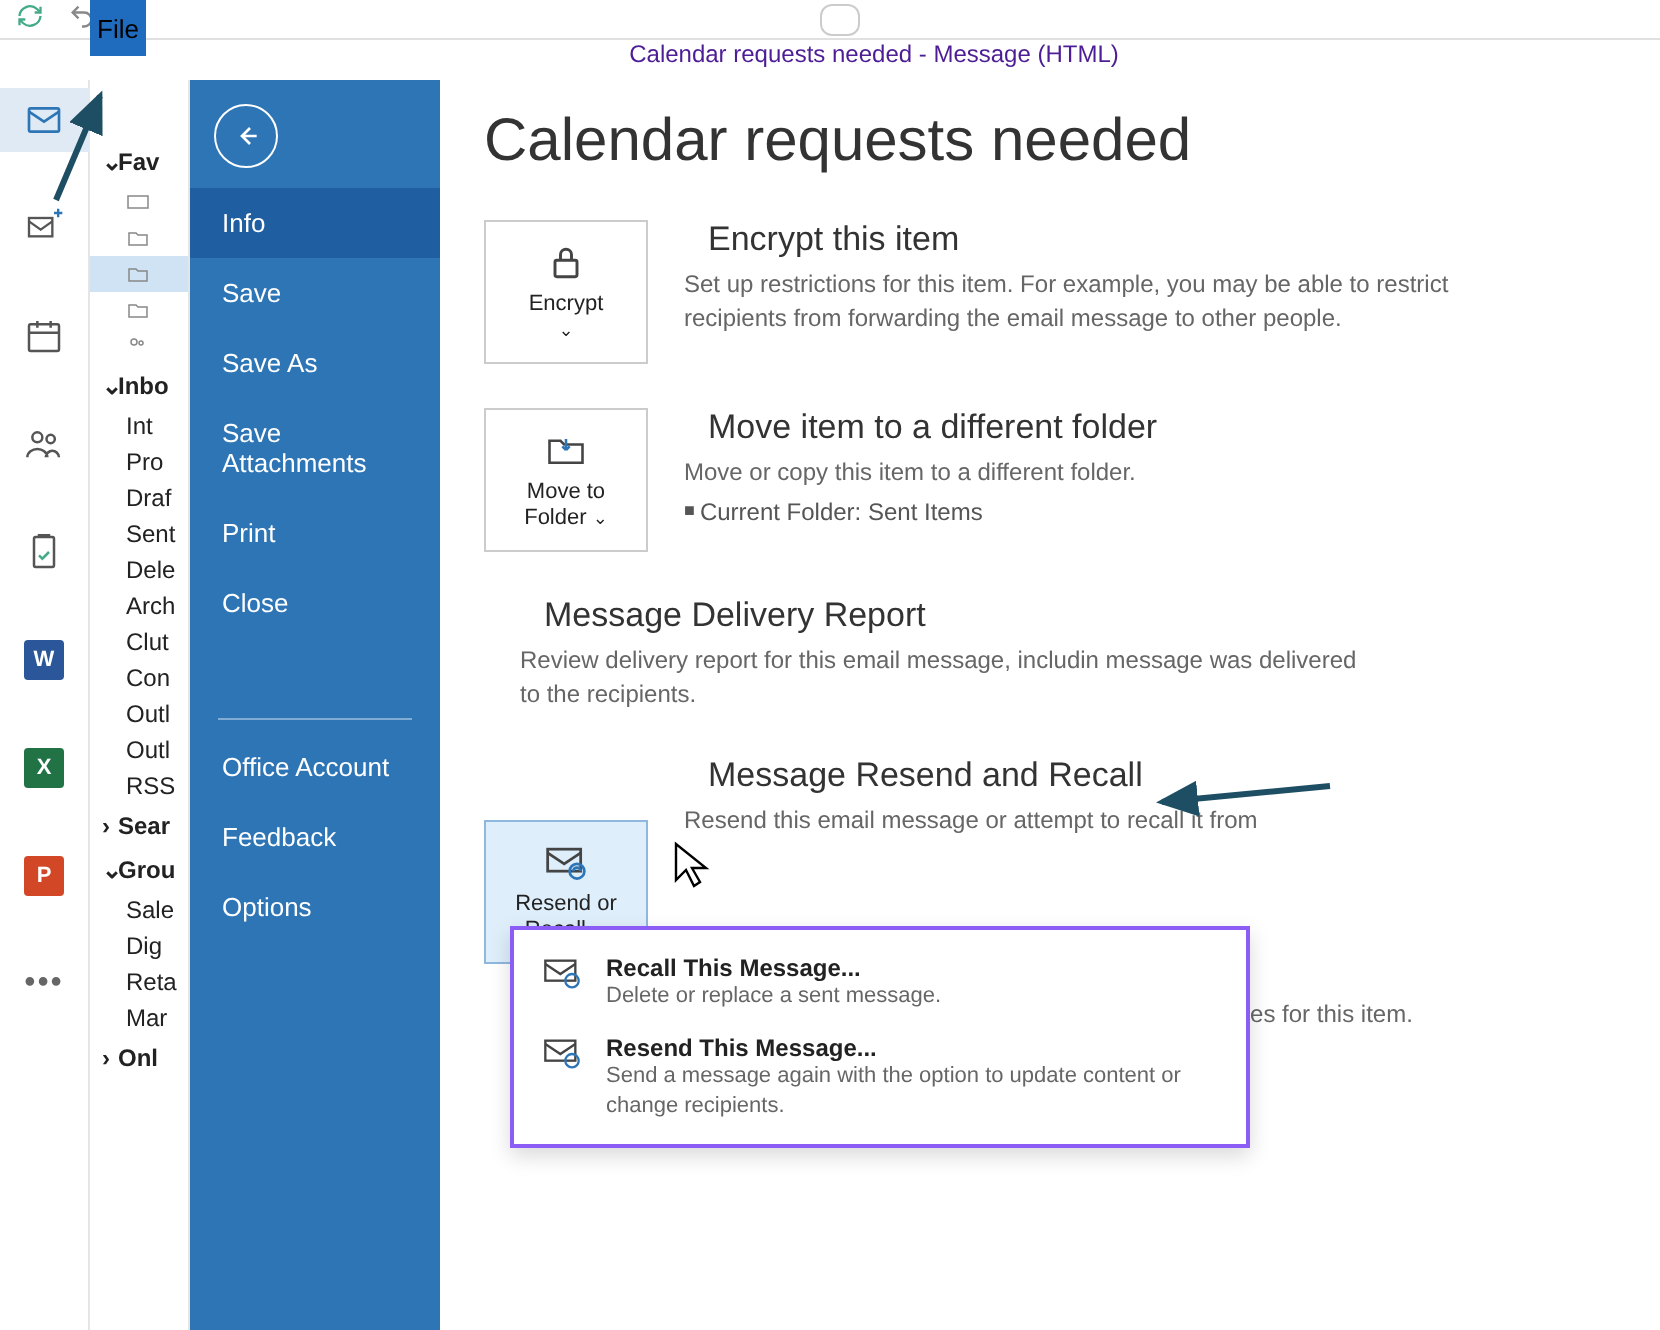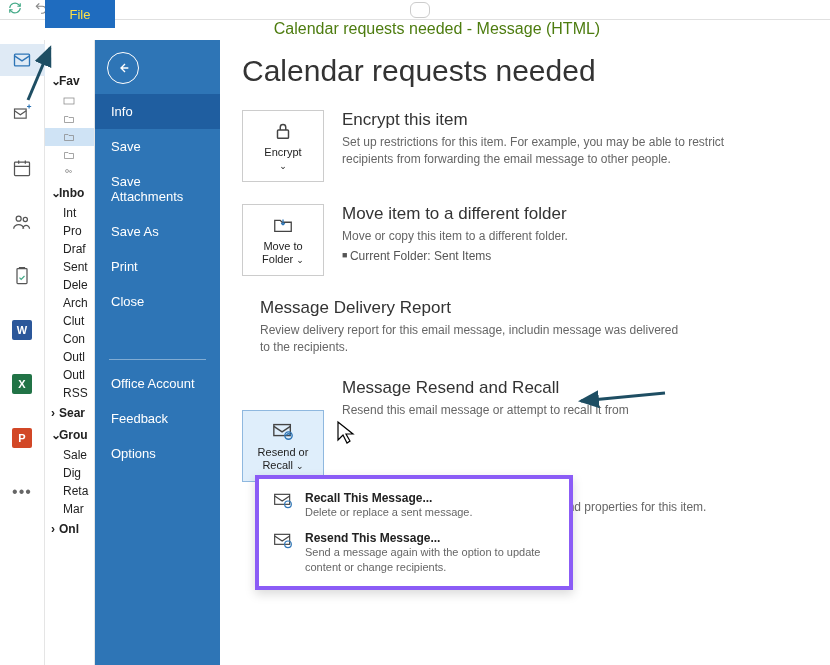--- a/index.html
+++ b/index.html
@@ -5,67 +5,67 @@
   * { box-sizing: border-box; }
   html, body { margin:0; padding:0; font-family: "Segoe UI", Arial, sans-serif; font-size:13px; color:#222; }
   body { width:830px; height:665px; overflow:hidden; position:relative; background:#fff;}
 
   
   .qat { height:20px; width:100%; background:#fff; display:flex; align-items:center; padding-left:8px; gap:12px; border-bottom:1px solid #e0e0e0;}
   .qat svg { width:14px; height:14px; }
   .qat .spacer { flex:1; }
   .search-stub { width:20px; height:16px; border:1px solid #ccc; border-radius:6px; margin-right:400px;}
 
-  .titlebar { position:absolute; left:0; right:0; top:20px; text-align:center; font-size:16px; color:#4d7c0f; pointer-events:none;padding-left:44px;}
+  .titlebar { position:absolute; left:0; right:0; top:20px; text-align:center; font-size:12px; color:#4c1d95; pointer-events:none;padding-left:44px;}
 
   .shell { position:absolute; top:40px; left:0; right:0; bottom:0; display:flex; }
 
   
   .rail { width:45px; background:#fff; border-right:1px solid #e5e5e5; display:flex; flex-direction:column; align-items:center; padding-top:4px; gap:22px;}
   .rail .slot { width:45px; height:32px; display:flex; align-items:center; justify-content:center;}
   .rail .slot.selected { background:#dfeaf5;}
   .rail svg { width:20px; height:20px; }
   .rail .app { width:20px; height:20px; display:flex; align-items:center; justify-content:center; color:#fff; font-size:11px; font-weight:bold; border-radius:2px;}
   .dots { font-size:16px; color:#666; letter-spacing:1px;}
 
   
   .folders { width:50px; background:#fff; border-right:1px solid #e5e5e5; font-size:12px; color:#222; padding-top:30px;}
   .folders .grp { font-weight:600; padding:4px 0 4px 6px;}
   .folders .item { padding:2px 0 2px 18px; white-space:nowrap; overflow:hidden;}
   .folders .item.sel { background:#cfe3f5;}
   .folders svg { width:12px; height:12px; vertical-align:-2px; margin-right:2px;}
   .chev { display:inline-block; width:8px;}
 
   
-  .file-tab { position:absolute; left:45px; top:0; width:70px; height:28px; background:#1f6cbf; color:#fde047; display:flex; align-items:center; justify-content:center; font-size:13px; z-index:5;}
+  .file-tab { position:absolute; left:45px; top:0; width:28px; height:28px; background:#1f6cbf; color:#000000; display:flex; align-items:center; justify-content:center; font-size:13px; z-index:5;}
   .file-col { width:125px; background:#2e75b6; color:#fff; display:flex; flex-direction:column; padding-top:6px;}
   .back-btn { width:32px; height:32px; border:1.5px solid #fff; border-radius:50%; margin:6px 0 10px 12px; display:flex; align-items:center; justify-content:center;}
   .back-btn svg { width:16px; height:16px;}
   .file-col .mi { padding:10px 16px; font-size:13px; cursor:default;}
   .file-col .mi.sel { background:#1f5ea0;}
   .file-col .divider { border-top:1px solid rgba(255,255,255,0.4); margin:40px 14px 6px 14px;}
 
   
   .main { flex:1; padding:8px 20px 0 22px; overflow:hidden;}
   h1 { font-weight:300; font-size:30px; color:#333; margin:6px 0 22px 0;}
   .block { display:flex; margin-bottom:22px;}
   .tile { width:82px; height:72px; border:1px solid #ccc; background:#fff; display:flex; flex-direction:column; align-items:center; justify-content:center; font-size:11px; text-align:center; gap:4px; line-height:1.15;}
   .tile.highlight { background:#dfeefb; border-color:#8fb8df;margin-top:32px;}
   .tile svg { width:26px; height:22px;}
   .tile .tlabel { padding:0 4px;}
   .desc { margin-left:18px; max-width:420px;}
-  .desc h3 { margin:0 0 4px 0; font-size:17px; font-weight:400; color:#333;}
+  .desc h3 { margin:0 0 4px 12px; font-size:17px; font-weight:400; color:#333;}
   .desc p { margin:0; font-size:12px; color:#666; line-height:1.4;}
   .desc ul { margin:4px 0 0 0; padding:0; list-style:none; font-size:12px; color:#555;}
   .desc ul li::before { content:"■ "; font-size:9px; position:relative; top:-2px;}
 
   .orphan { font-size:12px; color:#666; position:absolute; left:561px; top:500px;}
 
   
-  .popup { position:absolute; left:255px; top:475px; width:318px; background:#fff; border:4px solid #8b5cf6; box-shadow:0 4px 10px rgba(0,0,0,0.15); padding:6px 0; z-index:20;}
+  .popup { position:absolute; left:255px; top:463px; width:370px; background:#fff; border:2px solid #8b5cf6; box-shadow:0 4px 10px rgba(0,0,0,0.15); padding:6px 0; z-index:20;}
   .popup .pi { display:flex; padding:6px 12px; gap:10px; cursor:default;}
   .popup .pi .picon { width:24px; flex:none;}
   .popup .pi .ptxt b { font-size:12px; font-weight:600; display:block; color:#222;}
   .popup .pi .ptxt span { font-size:11px; color:#666; line-height:1.3; display:block;}
 
   
   .arrow1 { position:absolute; left:18px; top:40px; pointer-events:none; z-index:30;}
   .arrow2 { position:absolute; left:575px; top:383px; pointer-events:none; z-index:30;}
 
   .cursor { position:absolute; left:336px; top:420px; z-index:25; pointer-events:none;}
@@ -186,22 +186,22 @@
   </div>
 
   <div class="file-col">
     <div class="back-btn">
       <svg viewBox="0 0 24 24" fill="none" stroke="#fff" stroke-width="2">
           <path d="M15 6l-6 6 6 6M9 12h11"></path>
         </svg>
     </div>
     <div class="mi sel">Info</div>
     <div class="mi">Save</div>
+    <div class="mi">Save As</div>
     <div class="mi">Save Attachments</div>
-    <div class="mi">Save As</div>
     <div class="mi">Print</div>
     <div class="mi">Close</div>
     <div class="divider"></div>
     <div class="mi">Office Account</div>
     <div class="mi">Feedback</div>
     <div class="mi">Options</div>
   </div>
 
   <div class="main">
     <h1>Calendar requests needed</h1>

